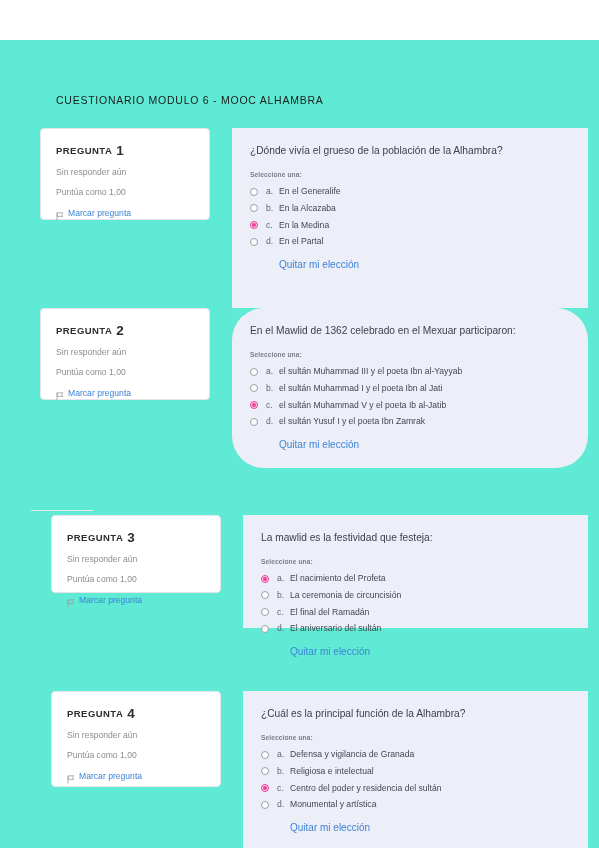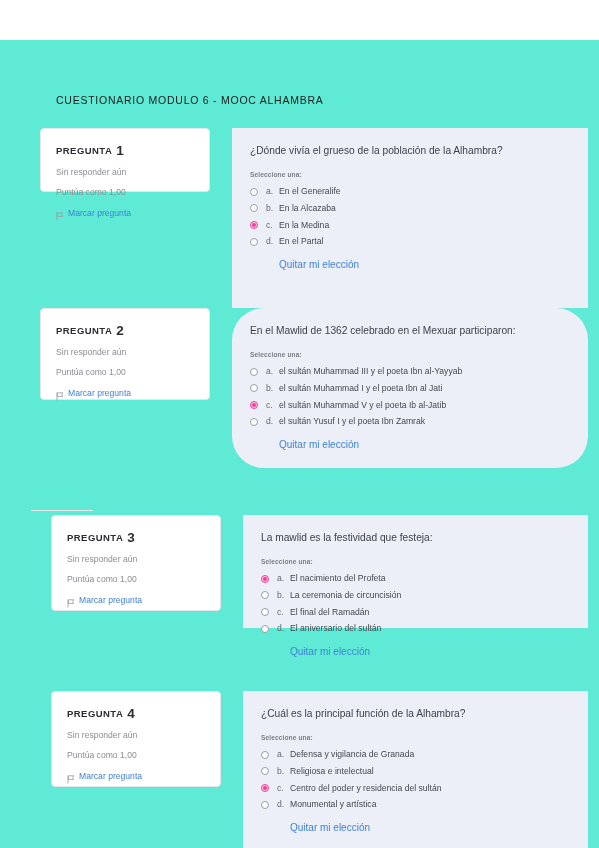--- a/index.html
+++ b/index.html
@@ -182,29 +182,29 @@
     font-size: 10px;
     color: #3f83d4;
     margin-left: 29px;
     margin-top: 3px;
     line-height: 1;
     display: inline-block;
   }
 
   
   #qblock-1 { left: 40px; top: 88px; }
-  #qblock-1 .qinfo  { height: 64px; }
+  #qblock-1 .qinfo  { height: 92px; }
   #qblock-1 .qpanel { width: 356px; height: 180px; margin-left: 22px; }
 
   #qblock-2 { left: 40px; top: 268px; }
   #qblock-2 .qinfo  { height: 92px; }
   #qblock-2 .qpanel { width: 356px; height: 160px; margin-left: 22px; border-radius: 32px; }
 
   #qblock-3 { left: 51px; top: 475px; }
-  #qblock-3 .qinfo  { height: 96px; }
+  #qblock-3 .qinfo  { height: 78px; }
   #qblock-3 .qpanel { width: 345px; height: 113px; margin-left: 22px; }
 
   #qblock-4 { left: 51px; top: 651px; }
   #qblock-4 .qinfo  { height: 96px; }
   #qblock-4 .qpanel { width: 345px; height: 188px; margin-left: 22px; }
 </style>
 </head>
 <body>
 
 <div class="page">

